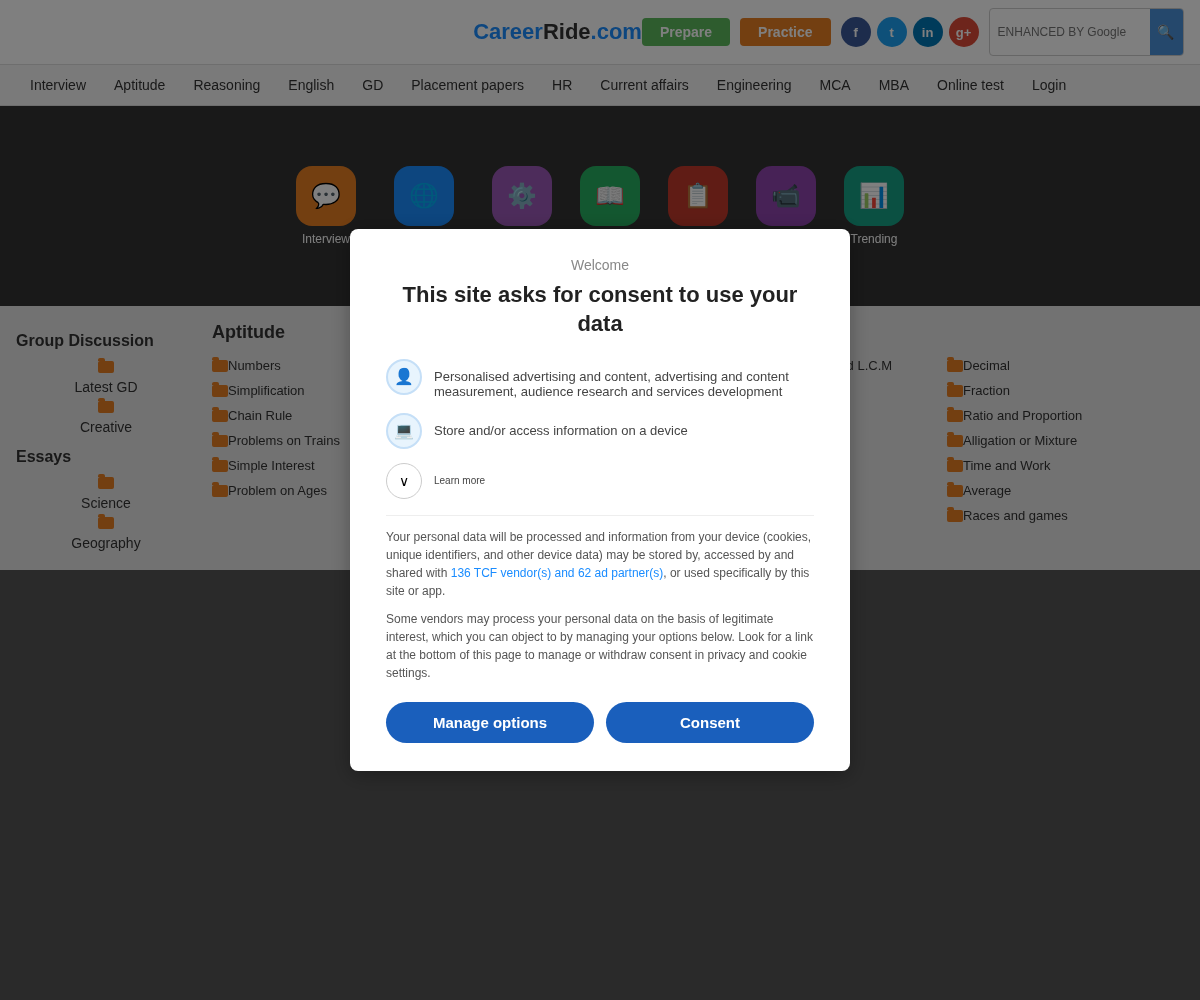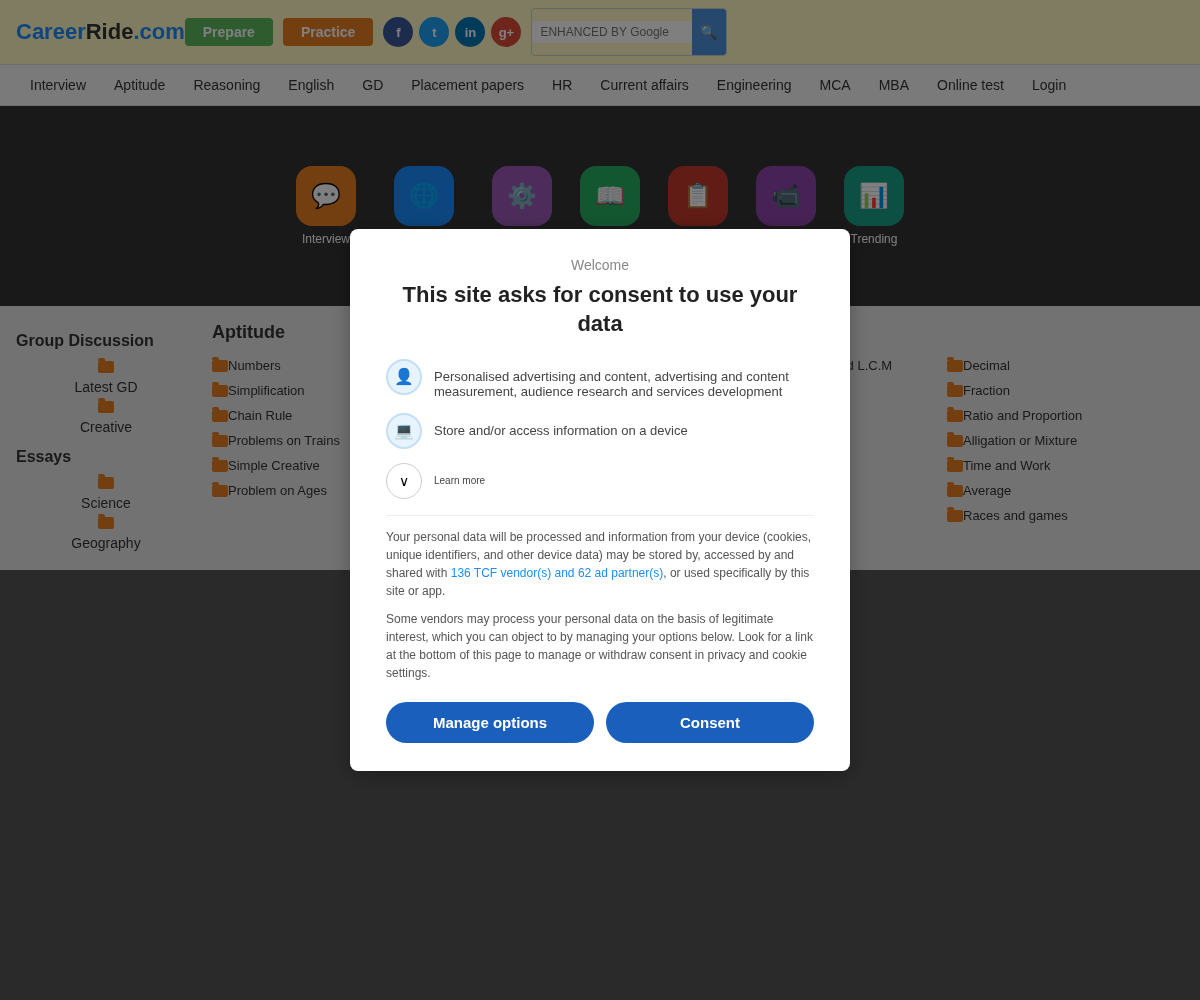--- a/index.html
+++ b/index.html
@@ -1,24 +1,24 @@
 <!DOCTYPE html>
 <html><head>
   <meta charset="utf-8">
   <style>
     * { margin: 0; padding: 0; box-sizing: border-box; }
     body { font-family: Arial, sans-serif; font-size: 14px; background: #555; color: #333; overflow-x: hidden; }
 
     
     #header {
-      background: #fef9c3;
+      background: #ffffff;
       padding: 8px 16px;
       display: flex;
       align-items: center;
-      justify-content: flex-start;
+      justify-content: flex-end;
       border-bottom: 1px solid #ddd;
       position: relative;
       z-index: 10;
     }
     #logo {
       font-size: 22px;
       font-weight: bold;
       color: #333;
     }
 
@@ -388,21 +388,21 @@
         <span class="folder-icon"></span>
         <span>Height and Distance</span>
       </div>
       <div class="aptitude-item">
         <span class="folder-icon"></span>
         <span>Alligation or Mixture</span>
       </div>
 
       <div class="aptitude-item">
         <span class="folder-icon"></span>
-        <span>Simple Creative</span>
+        <span>Simple Interest</span>
       </div>
       <div class="aptitude-item">
         <span class="folder-icon"></span>
         <span>Percentage</span>
       </div>
       <div class="aptitude-item">
         <span class="folder-icon"></span>
         <span>Profit and Loss</span>
       </div>
       <div class="aptitude-item">

